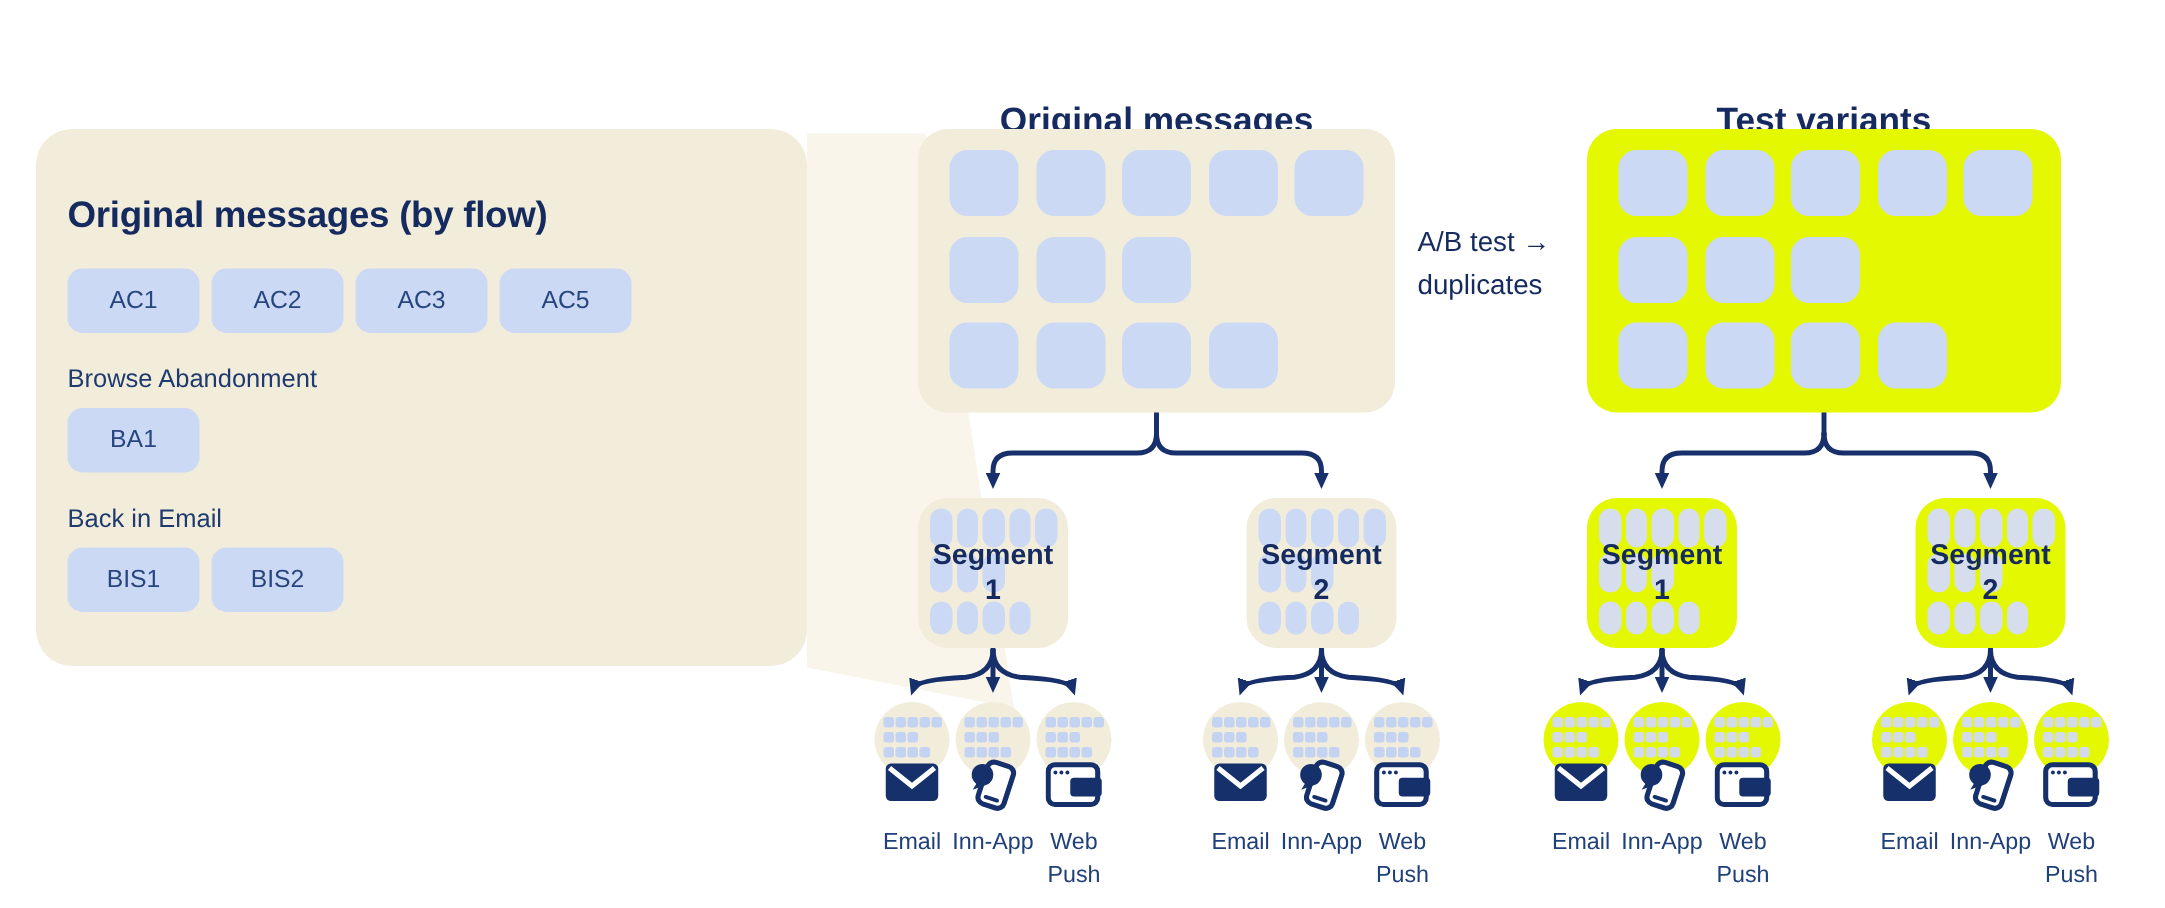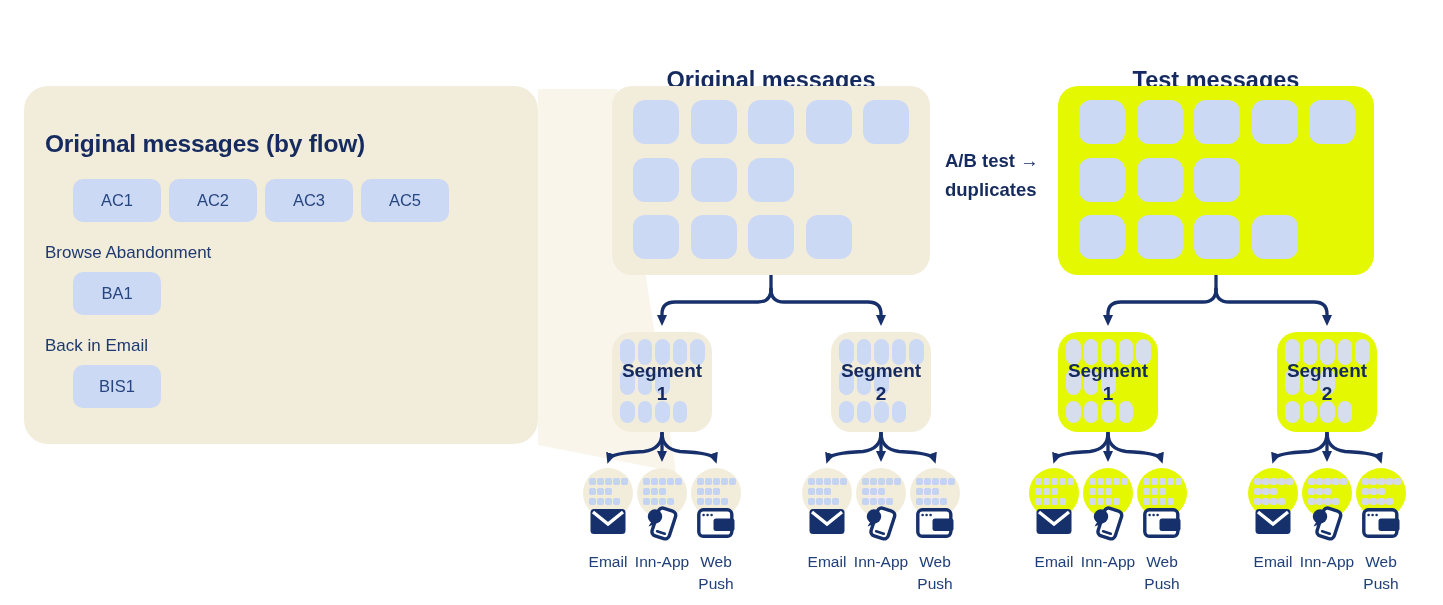--- a/index.html
+++ b/index.html
@@ -4,30 +4,30 @@
 <style>
   html,body{margin:0;padding:0;background:#fff;}
   .stage{position:relative;width:1443px;height:605px;background:#ffffff;overflow:hidden;
          font-family:"Liberation Sans",sans-serif;}
   svg.overlay{position:absolute;left:0;top:0;z-index:0;}
   .panel{position:absolute;border-radius:24px;background:#f2ecdb;z-index:1;}
   .flows-panel{left:24px;top:86px;width:514px;height:358px;box-sizing:border-box;
                padding:24px 21px 0 21px;}
   .flows-title{font-size:24.5px;font-weight:700;color:#152a5e;letter-spacing:-0.2px;}
   .flow-label{font-size:17px;color:#1e3a6e;margin-top:21px;margin-bottom:9px;}
-  .chip-row{display:flex;gap:8px;margin-left:28px;}
+  .chip-row{display:flex;gap:8px;}
   .chip{width:88px;height:43px;border-radius:10px;background:#ccd9f5;color:#27467f;
         font-size:16.5px;display:flex;align-items:center;justify-content:center;}
   .col-title{position:absolute;top:47px;transform:translateX(-50%);font-size:23.5px;
              font-weight:700;color:#152a5e;z-index:1;white-space:nowrap;}
   .msg-panel{position:absolute;top:86px;height:189px;border-radius:20px;z-index:1;}
   .msg-panel.beige{background:#f2ecdb;}
   .msg-panel.yellow{background:#e4f802;}
   .tile{position:absolute;width:46px;height:44px;border-radius:12px;background:#ccd9f5;}
-  .ab-note{position:absolute;left:945px;top:146px;font-size:18.5px;font-weight:700;
+  .ab-note{position:absolute;left:945px;top:146px;font-size:18.5px;font-weight:400;
            color:#152a5e;line-height:29px;z-index:1;}
   .segment{position:absolute;top:332px;width:100px;height:100px;border-radius:20px;z-index:1;}
   .segment.beige{background:#f2ecdb;}
   .segment.yellow{background:#e4f802;}
   .pill{position:absolute;width:14.5px;border-radius:8px;background:#ccd9f5;}
   .segment.yellow .pill{background:#d6dded;}
   .seg-text{position:absolute;inset:0;display:flex;flex-direction:column;align-items:center;
             justify-content:center;font-size:19px;font-weight:700;color:#152a5e;
             line-height:23px;z-index:2;}
   .circle{position:absolute;top:468px;width:50px;height:50px;border-radius:50%;z-index:1;}
@@ -82,26 +82,27 @@
           <div class="chip">AC3</div>
           <div class="chip">AC5</div>
         </div>
         <div class="flow-label">Browse Abandonment</div>
         <div class="chip-row">
           <div class="chip">BA1</div>
         </div>
         <div class="flow-label">Back in Email</div>
         <div class="chip-row">
           <div class="chip">BIS1</div>
+          <div class="chip">BIS2</div>
         </div>
       </div>
   </section>
 
   <h2 class="col-title" style="left:771px">Original messages</h2>
-  <h2 class="col-title" style="left:1216px">Test messages</h2>
+  <h2 class="col-title" style="left:1216px">Test variants</h2>
 
   <div class="msg-panel beige" id="panel-original" style="left:612px;width:318px">
       <div class="tile" style="left: 21px; top: 14px;"></div>
       <div class="tile" style="left: 78.5px; top: 14px;"></div>
       <div class="tile" style="left: 136px; top: 14px;"></div>
       <div class="tile" style="left: 193.5px; top: 14px;"></div>
       <div class="tile" style="left: 251px; top: 14px;"></div>
       <div class="tile" style="left: 21px; top: 71.5px;"></div>
       <div class="tile" style="left: 78.5px; top: 71.5px;"></div>
       <div class="tile" style="left: 136px; top: 71.5px;"></div>

